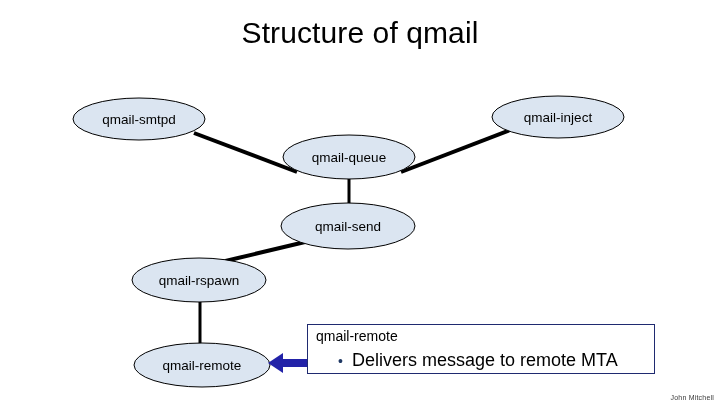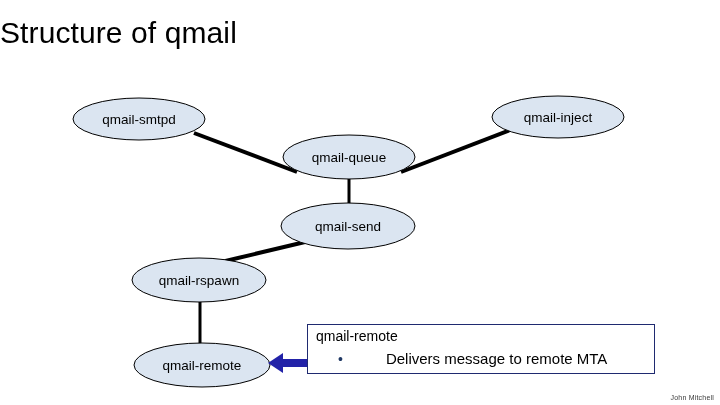--- a/index.html
+++ b/index.html
@@ -15,20 +15,21 @@
     width: 720px;
     height: 405px;
     background: #ffffff;
     overflow: hidden;
   }
   #slide-title {
     position: absolute;
     left: 0;
     top: 16px;
     width: 720px;
+    text-align: center;
     font-size: 30px;
     color: #000000;
     font-weight: normal;
     letter-spacing: 0.1px;
   }
   #diagram-svg {
     position: absolute;
     left: 0;
     top: 0;
     width: 720px;
@@ -80,23 +81,22 @@
     align-items: baseline;
     white-space: nowrap;
   }
   #callout-bullet-mark {
     color: #1f3864;
     font-size: 14px;
     line-height: 1;
     margin-right: 9px;
   }
   #callout-bullet-text {
-    font-size: 15px;
+    font-size: 18px;
     color: #000000;
-    margin-left: 34px;
   }
   #attribution {
     position: absolute;
     right: 6px;
     bottom: 4px;
     font-size: 7px;
     color: #3a3a3a;
     letter-spacing: 0.2px;
   }
 </style>

